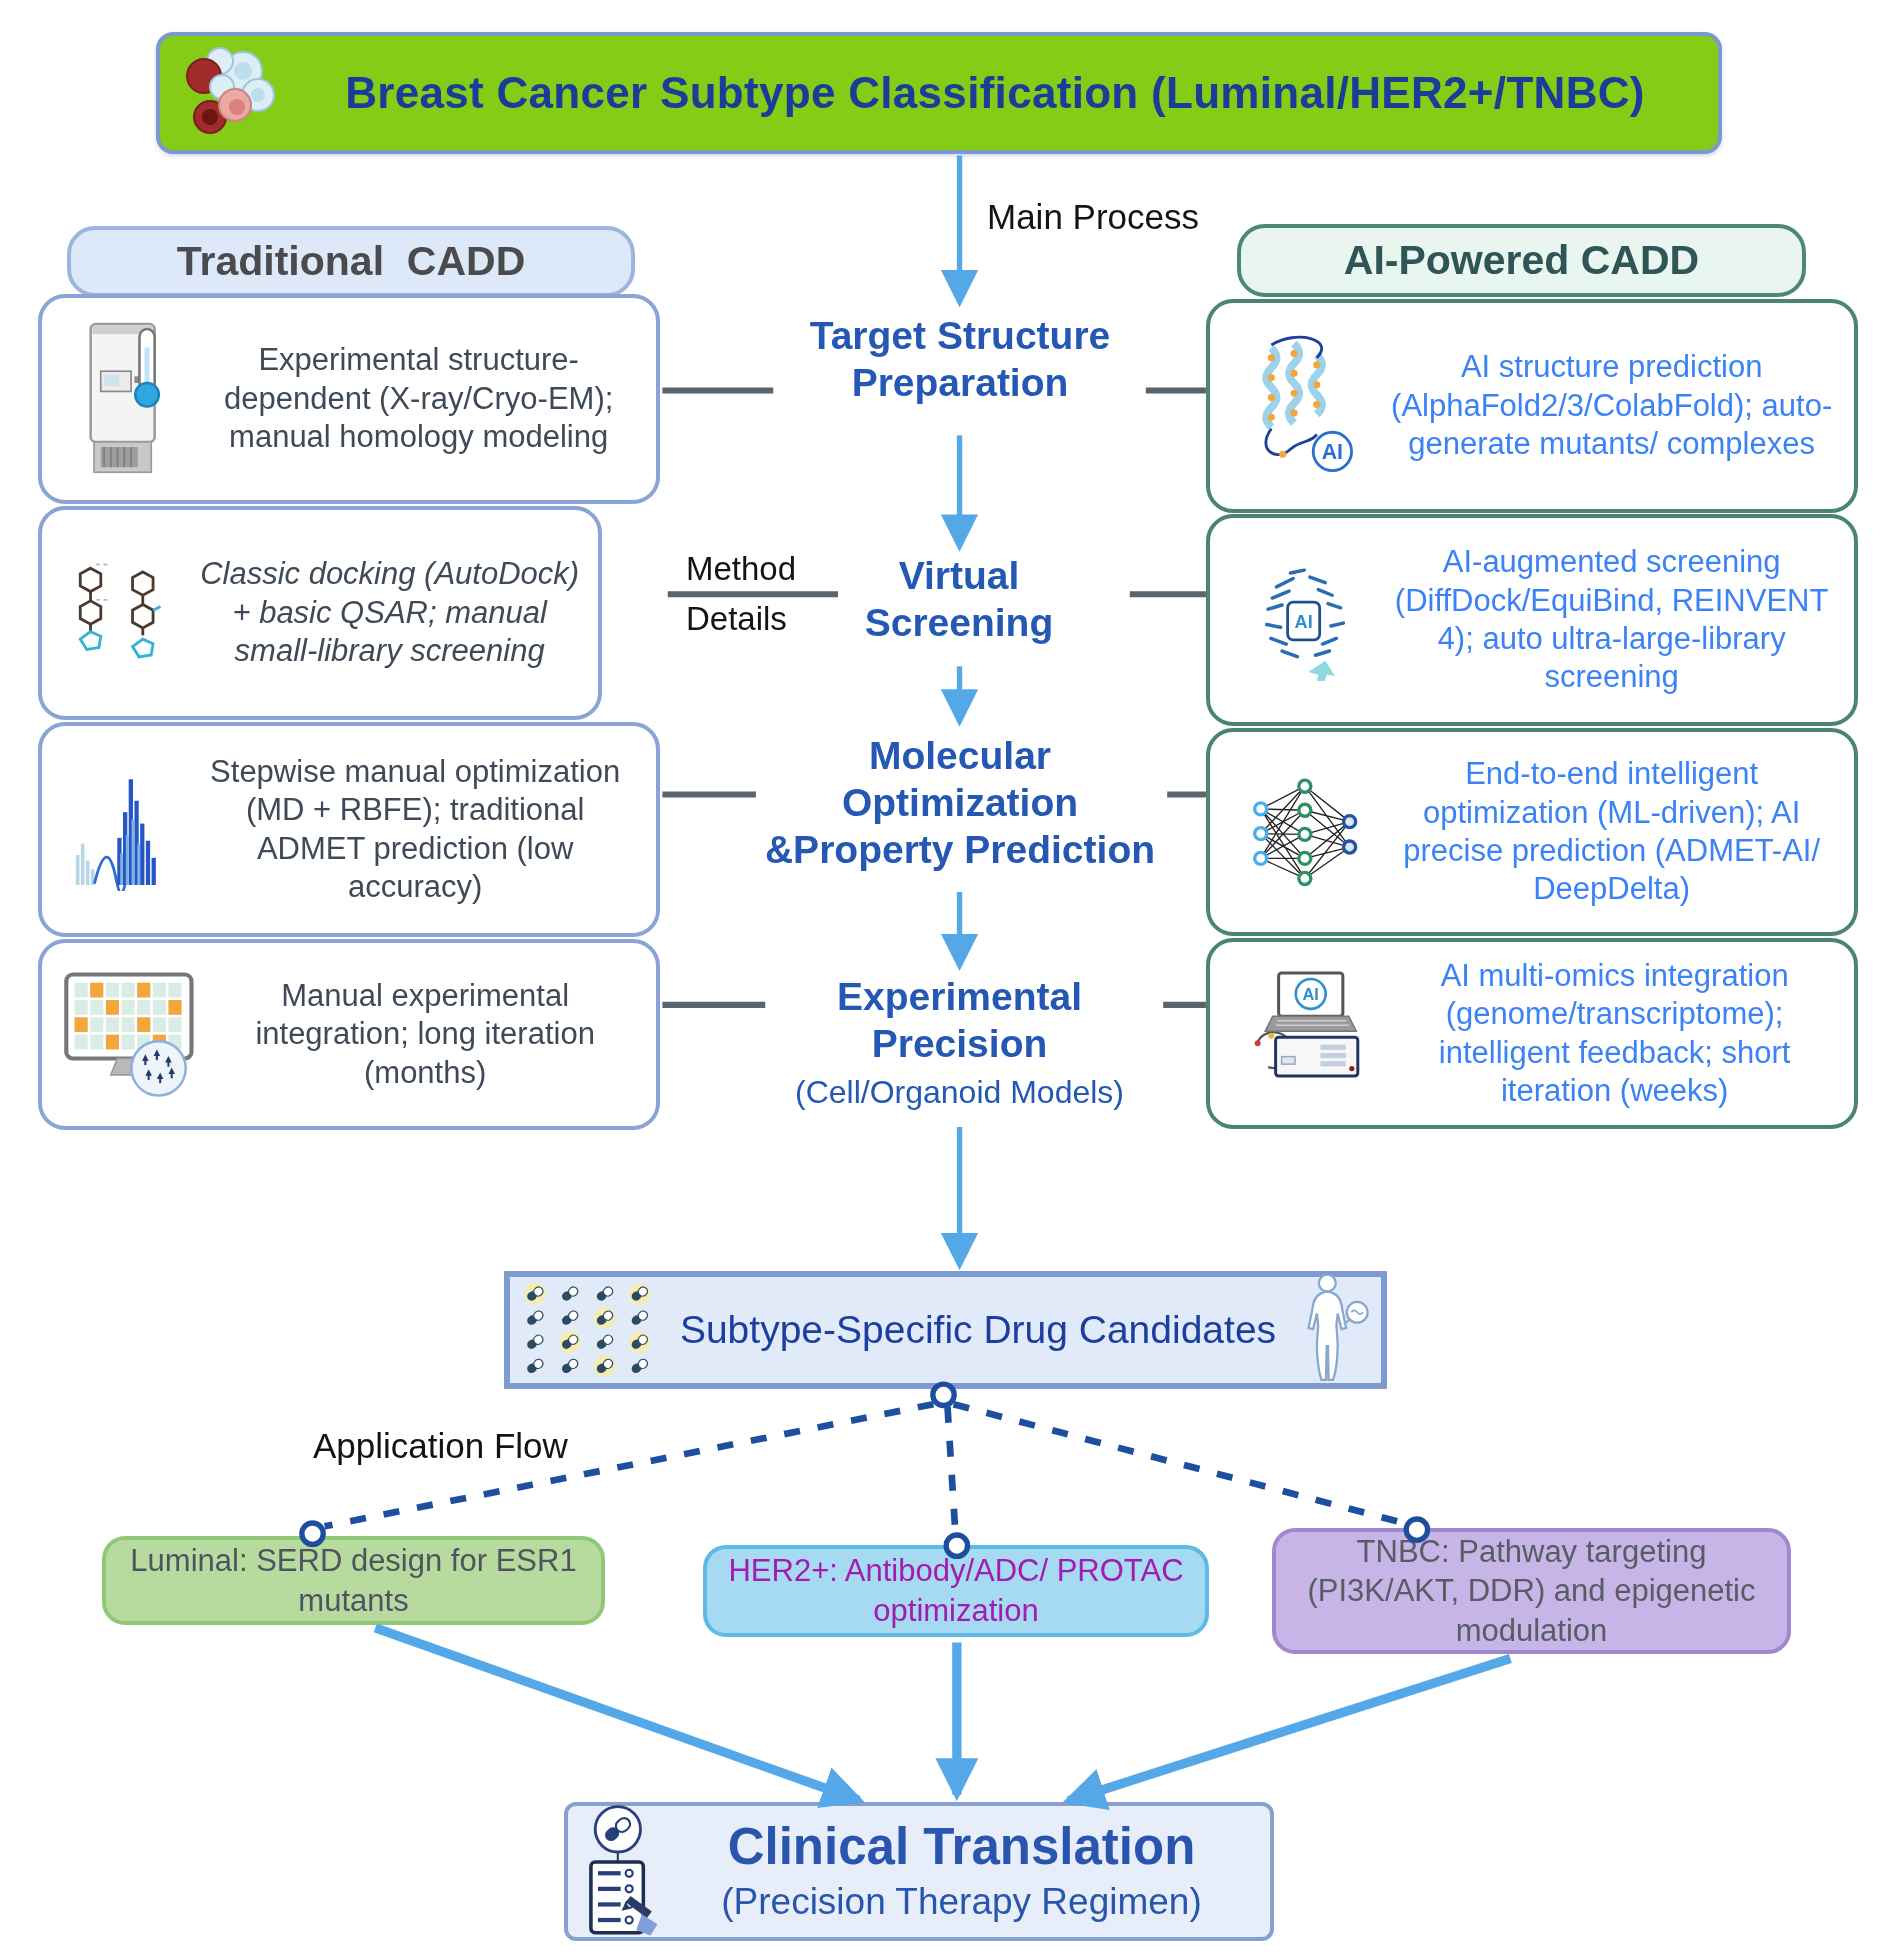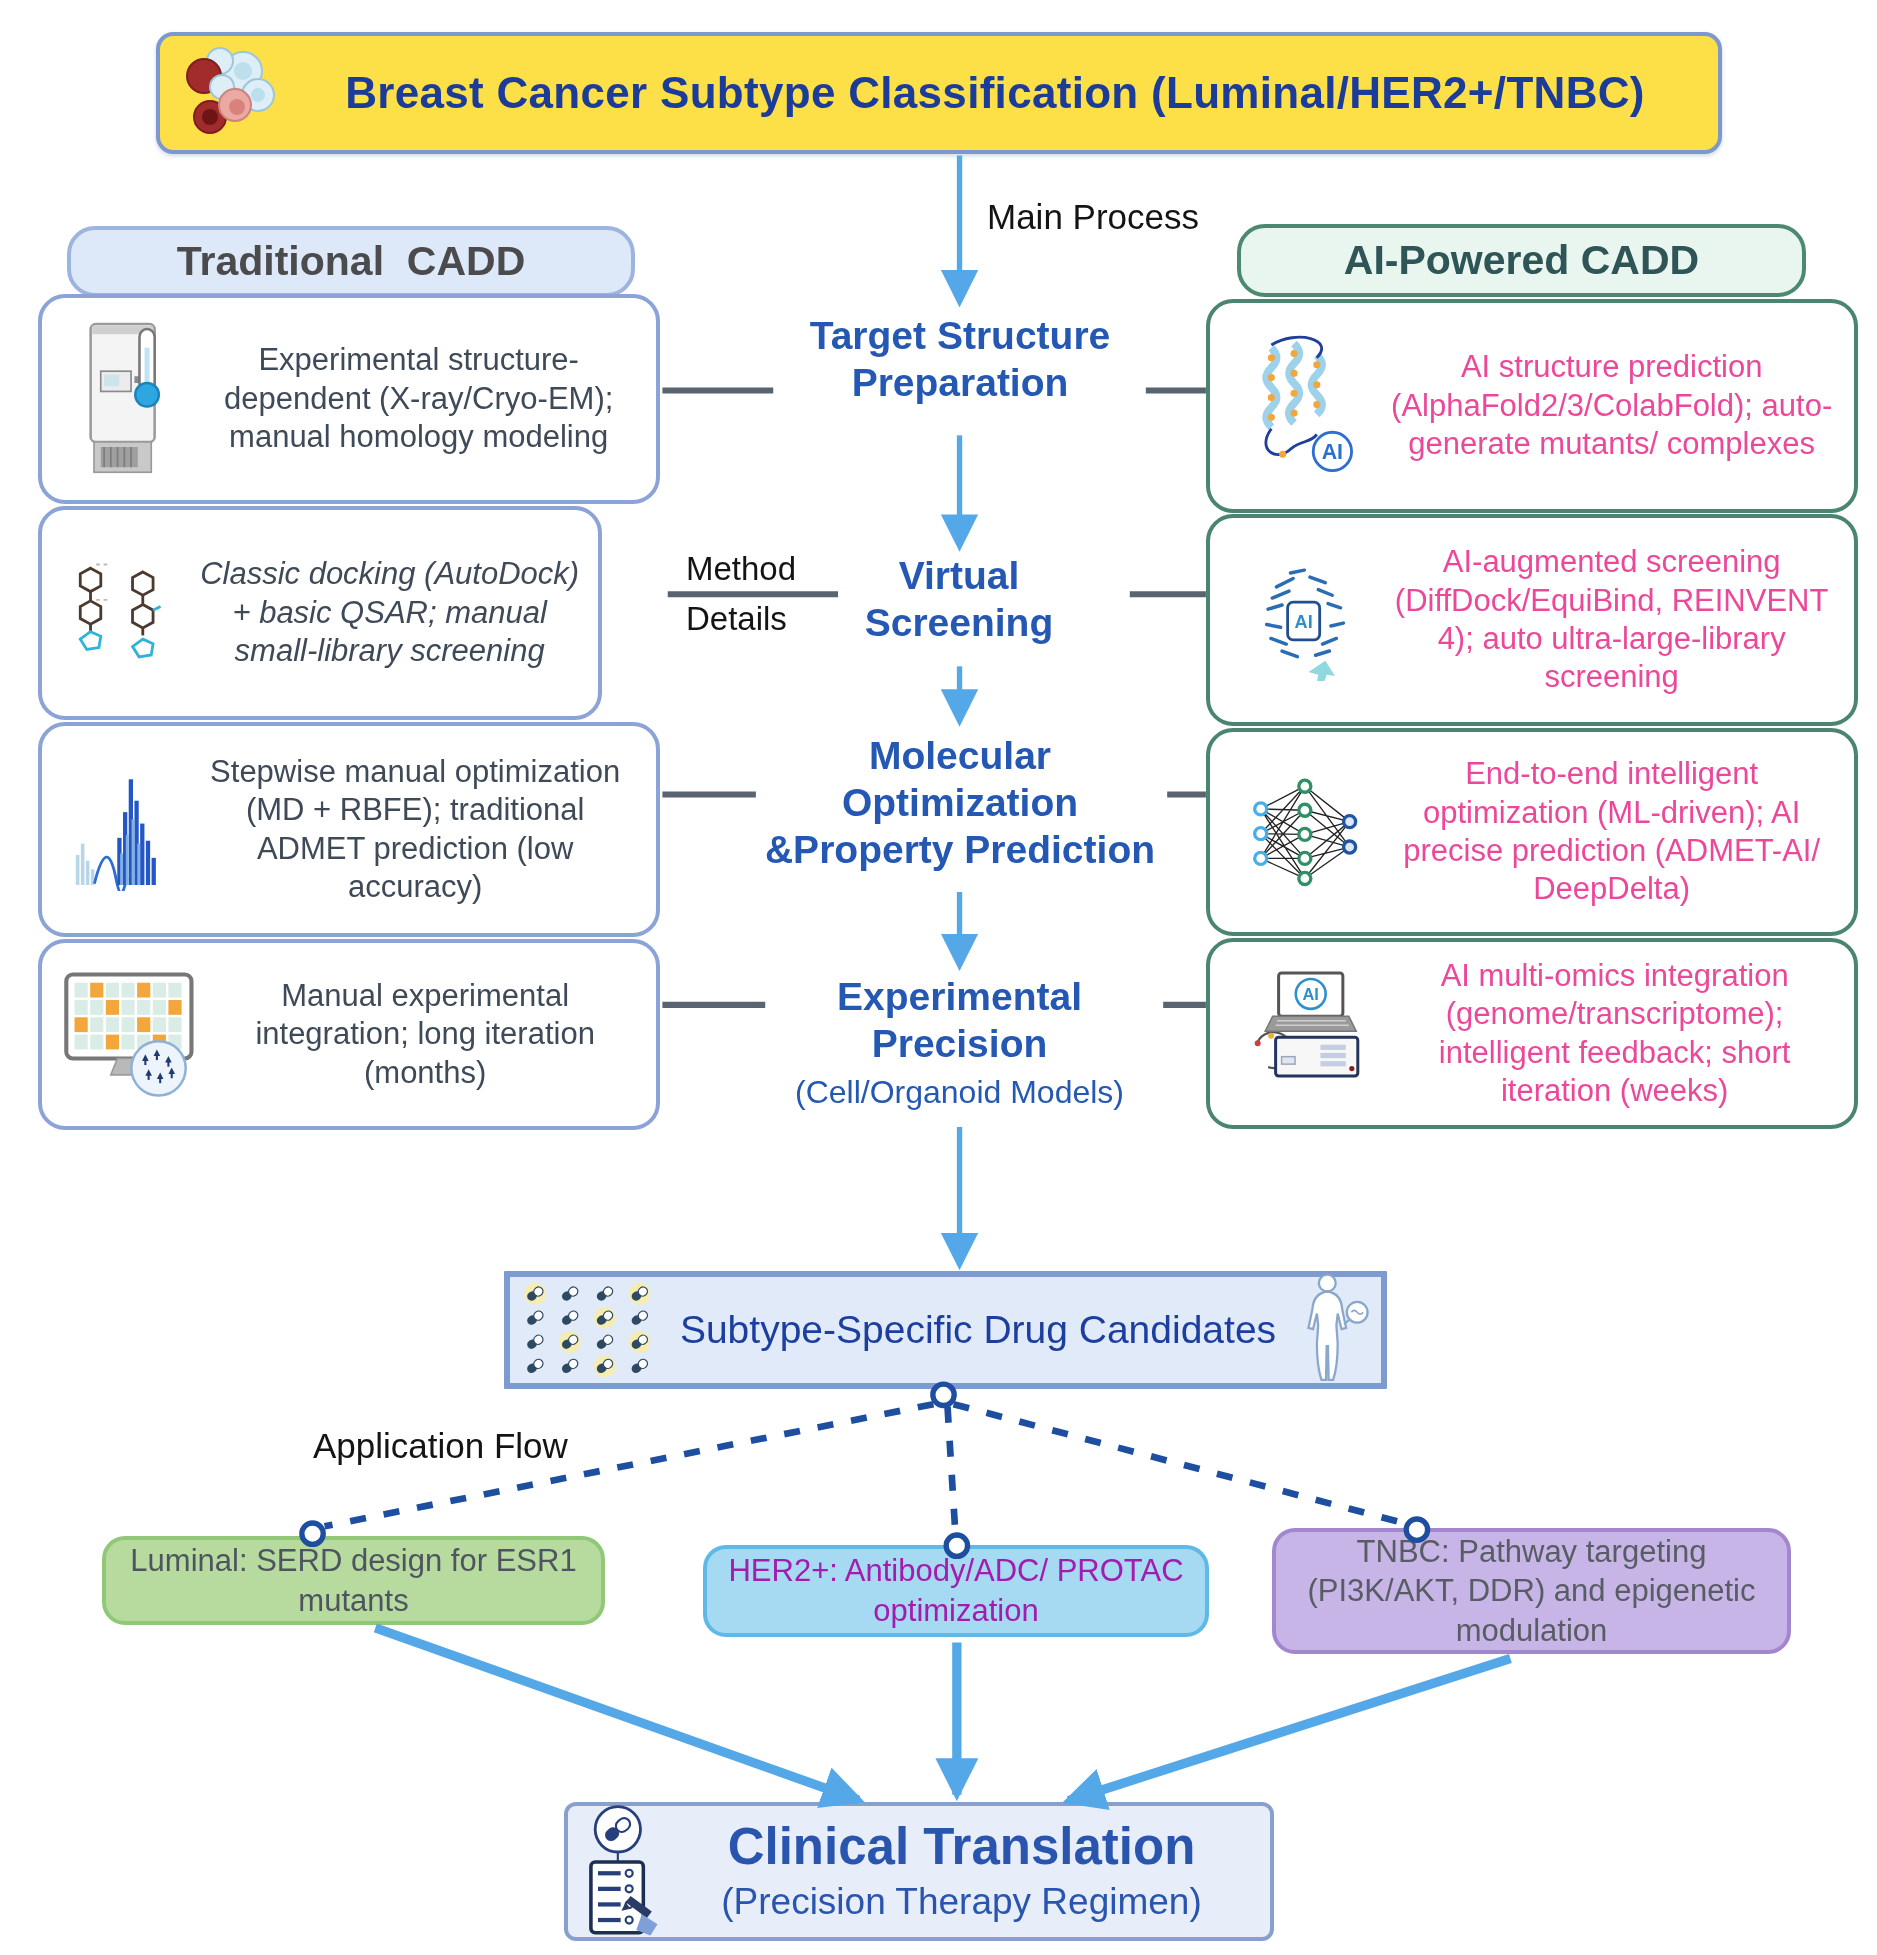--- a/index.html
+++ b/index.html
@@ -1,39 +1,39 @@
 <!DOCTYPE html>
 <html style="font-size:10.7px"><head>
 <meta charset="utf-8">
 <style>
   html,body{margin:0;padding:0;background:#fff;}
   .canvas{position:relative;width:1877px;height:1955px;background:#ffffff;
           font-family:"Liberation Sans", sans-serif;overflow:hidden;}
   .overlay{position:absolute;left:0;top:0;width:1877px;height:1955px;z-index:5;pointer-events:none;}
   .abs{position:absolute;box-sizing:border-box;}
   
-  .title-box{left:156px;top:32px;width:1566px;height:122px;background:#fde047;
+  .title-box{left:156px;top:32px;width:1566px;height:122px;background:#84cc16;
              border:4.7px solid #7d98cf;border-radius:17.4px;display:flex;align-items:center;
              padding:0 20px;z-index:2;box-shadow:0 2px 4px rgba(120,140,180,.35);gap:12px;}
   .title-box .ttl{flex:1;text-align:center;font-size:44px;font-weight:bold;color:#1c3c9a;letter-spacing:0.3px;}
   
   .col-header{z-index:2;display:flex;align-items:center;justify-content:center;
               font-weight:bold;font-size:41px;border-radius:28px;}
   .lheader{left:67px;top:226px;width:568px;height:71px;background:#dde9f8;border:4px solid #9db4de;color:#4b4b4e;}
   .lheader span{white-space:pre;}
   .rheader{left:1237px;top:224px;width:569px;height:73px;background:#e9f6f0;border:4px solid #4b8971;color:#2f5556;}
   
   .panel{background:#fff;border-radius:27px;display:flex;align-items:center;
          padding:9.3px 17.4px;gap:5.3px;z-index:2;}
   .lpanel{border:4px solid #8ba3d7;}
   .rpanel{border:4px solid #4a8570;}
   .panel .icon{flex:0 0 auto;display:flex;align-items:center;justify-content:center;}
   .ptext{flex:1;text-align:center;font-size:31px;line-height:1.24;}
   .lpanel .ptext{color:#3f4a58;}
-  .rpanel .ptext{color:#ec4899;}
+  .rpanel .ptext{color:#3b82f6;}
   
   .step{z-index:2;text-align:center;color:#2458b3;font-weight:bold;font-size:39px;line-height:1.2;}
   .step .sub{display:block;font-weight:500;font-size:32px;margin-top:5.3px;}
   .plabel{z-index:3;color:#141414;font-size:35px;font-weight:500;}
   
   .cand-box{left:504px;top:1271px;width:883px;height:118px;background:#e1eaf8;
             border:6px solid #7e9bd0;border-radius:1px;display:flex;align-items:center;
             padding:0 9.3px;z-index:2;}
   .cand-box .clabel{flex:1;text-align:center;font-size:39px;color:#1c3f9f;}
   

